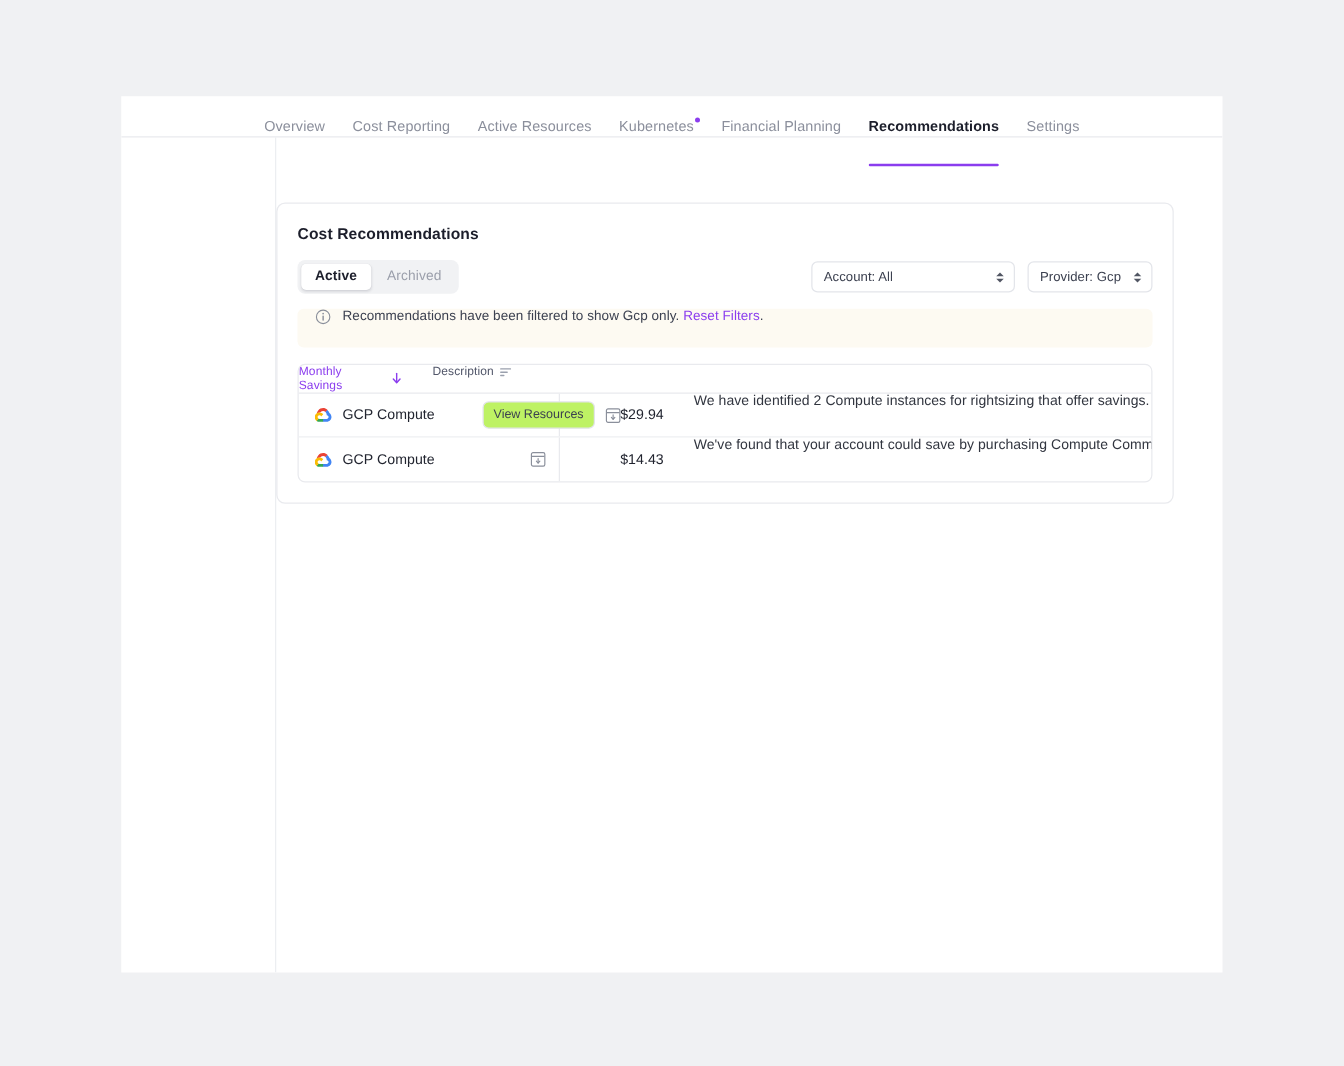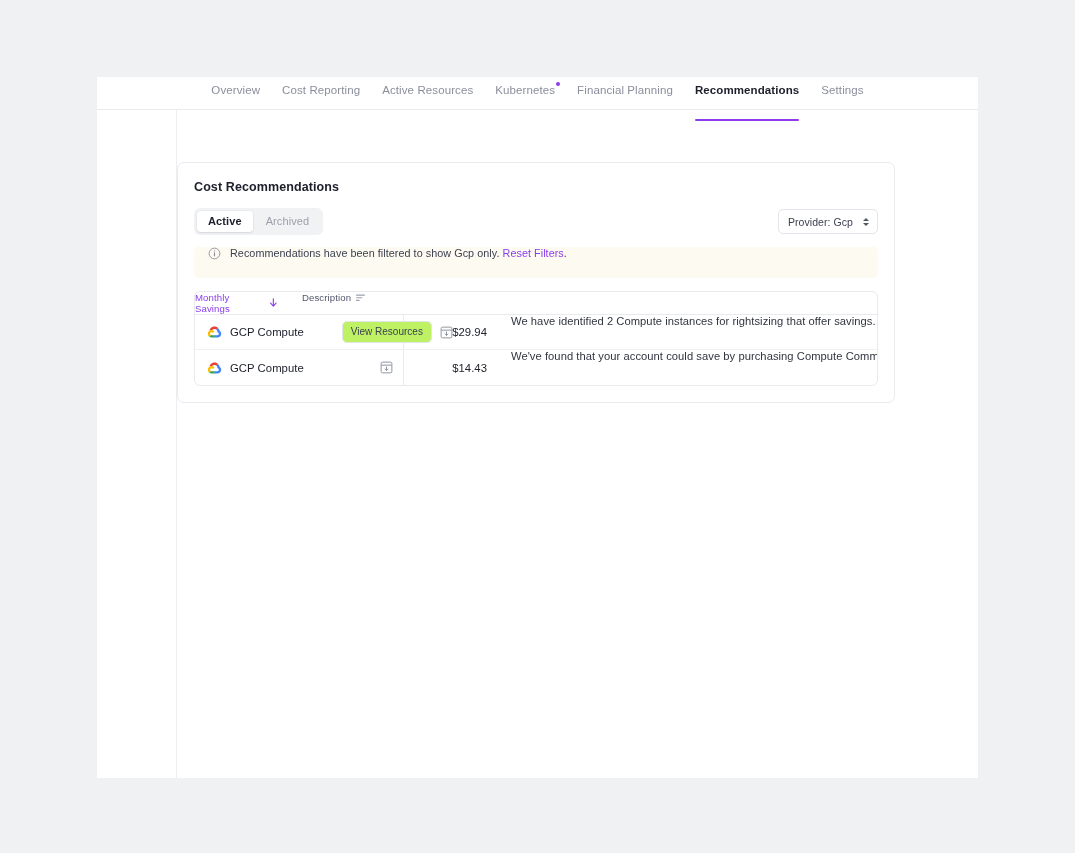--- a/index.html
+++ b/index.html
@@ -40,20 +40,21 @@
   }
   .nav-item {
     position: relative;
     font-size: 11.5px;
     color: #8b8f9c;
     line-height: 1;
     padding: 8px 0 24px 0;
     cursor: pointer;
     white-space: nowrap;
     letter-spacing: 0.1px;
+    margin-top: 12px;
   }
   .nav-item.active {
     color: #1c1e2b;
     font-weight: bold;
   }
   .nav-item.active::after {
     content: "";
     position: absolute;
     left: 0; right: 0; bottom: 0;
     height: 2px;
@@ -67,20 +68,21 @@
     width: 4px;
     height: 4px;
     border-radius: 50%;
     background: #8b3dee;
   }
 
   
   .body-area {
     display: flex;
     height: 668px;
+    padding-left: 44px;
   }
   .rail {
     width: 80px;
     border-right: 1px solid #eceef1;
     flex: 0 0 80px;
   }
   .content {
     flex: 1;
     padding: 52px 83px 0 0;
     padding-left: 0;
@@ -356,20 +358,27 @@
 
         <div class="controls">
 
           <div class="segmented">
             <button class="seg-btn active">Active</button>
             <button class="seg-btn">Archived</button>
           </div>
 
           <div class="filters">
 
+            <div class="select">
+              <span>Account: All</span>
+              <span class="chev">
+                <span class="chev-up"></span>
+                <span class="chev-dn"></span>
+              </span>
+            </div>
 
             <div class="select narrow">
               <span>Provider: Gcp</span>
               <span class="chev">
                 <span class="chev-up"></span>
                 <span class="chev-dn"></span>
               </span>
             </div>
 
           </div>

